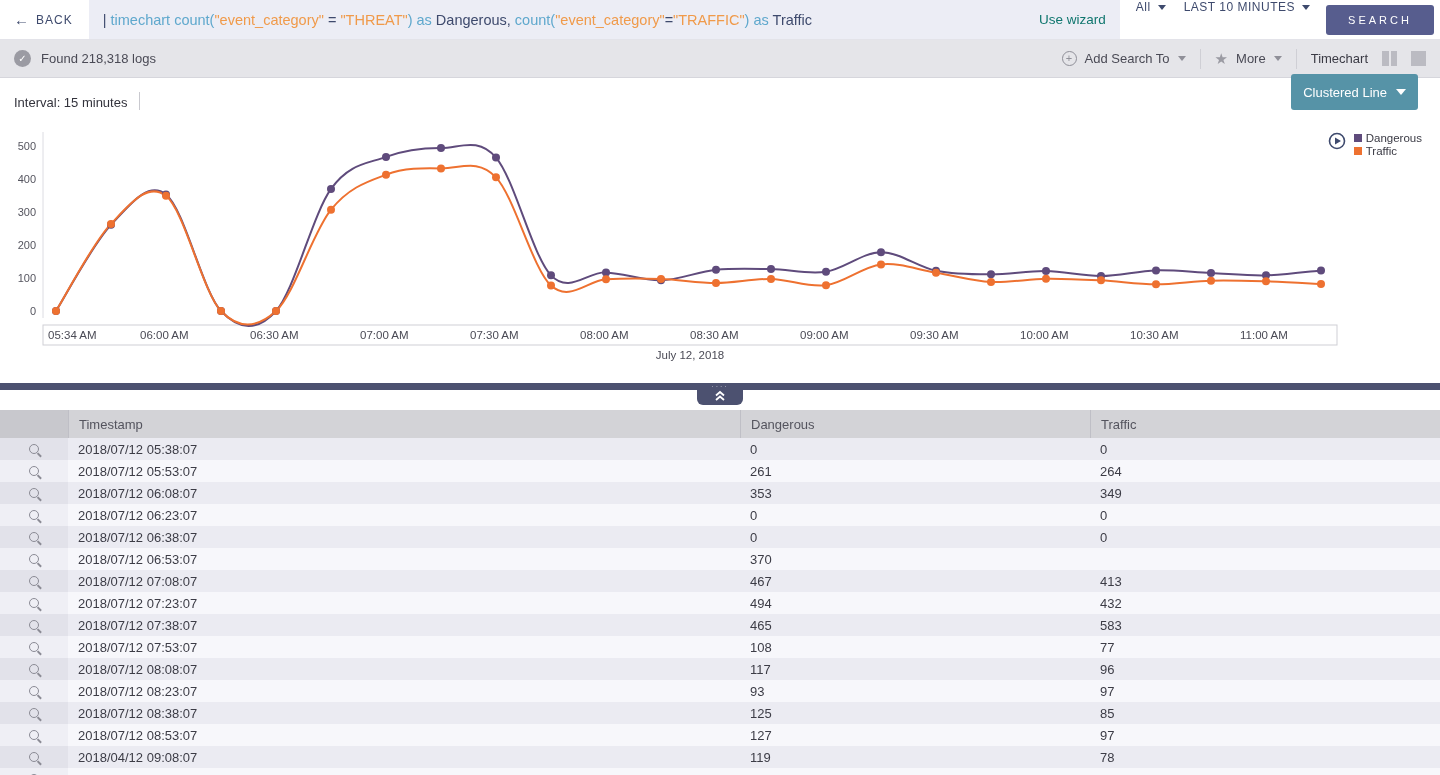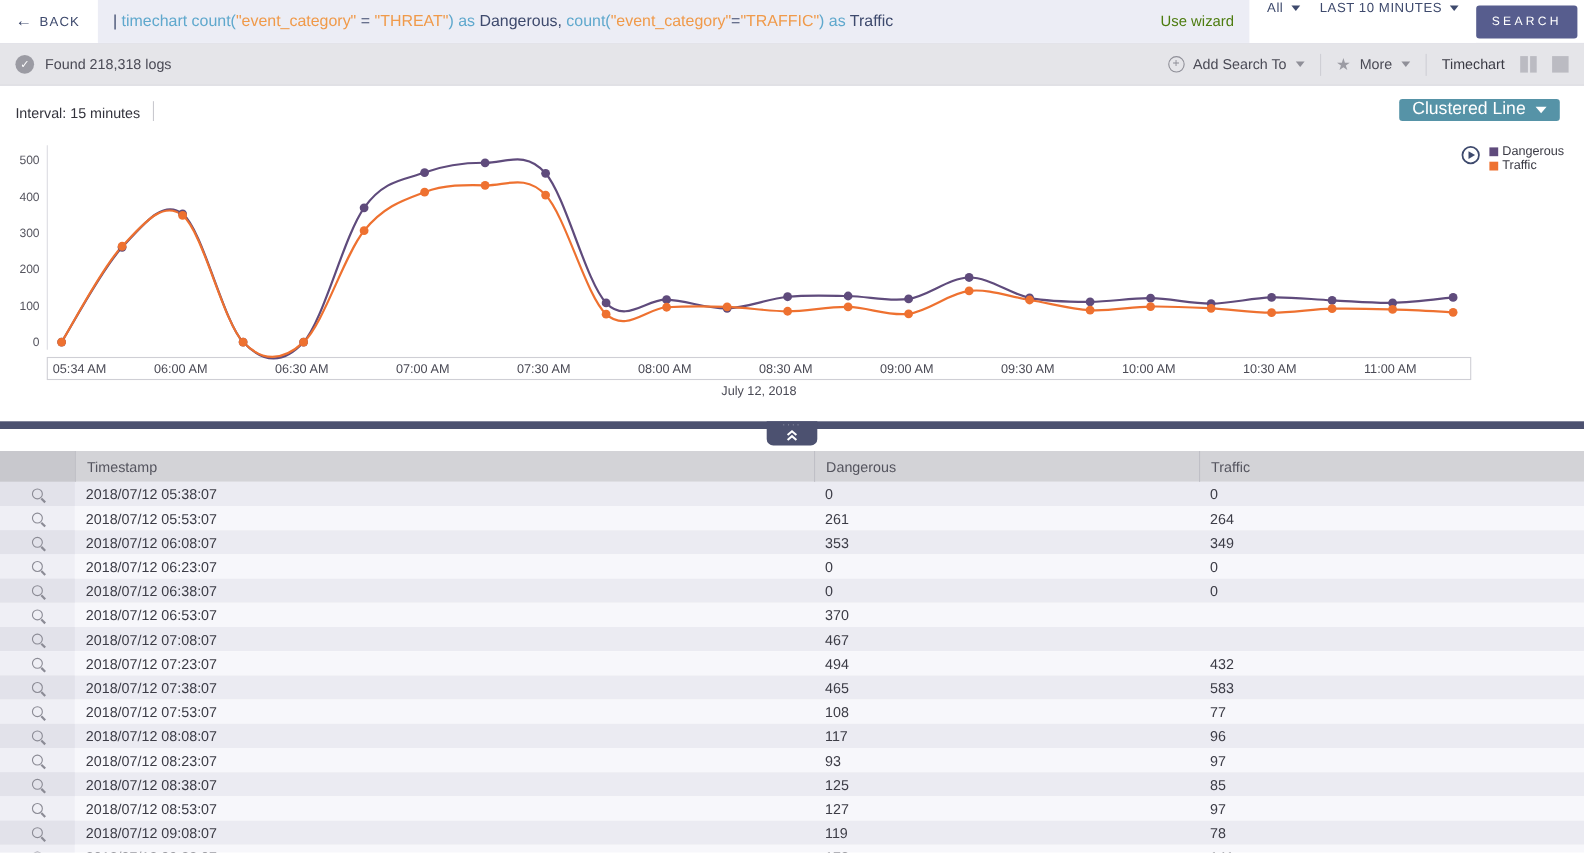--- a/index.html
+++ b/index.html
@@ -8,28 +8,28 @@
 
   
   .topbar { height:40px; display:flex; align-items:stretch; background:#fff;
     border-bottom:1px solid #e3e3e9; }
   .back-btn { display:flex; align-items:center; gap:6px; padding:0 16px 0 14px;
     color:#3e4a6d; font-size:12px; letter-spacing:1px; cursor:pointer; background:#fff; }
   .back-arrow { font-size:15px; font-weight:bold; }
   .query-box { flex:1; background:#ecedf5; display:flex; align-items:center;
     padding:0 14px; font-size:14.5px; }
   .query-tokens { flex:1; white-space:pre; overflow:hidden; }
-  .use-wizard { color:#4d7c0f; font-size:13.5px; margin-left:12px; cursor:pointer; }
+  .use-wizard { color:#0f766e; font-size:13.5px; margin-left:12px; cursor:pointer; }
   .scope-area { display:flex; align-items:flex-start; gap:18px; background:#fff; padding:0 16px; }
   .dd { display:flex; align-items:center; gap:7px; color:#3e4a6d; font-size:12px;
     letter-spacing:.5px; cursor:pointer; white-space:nowrap; }
   .caret { width:0; height:0; border-left:4.5px solid transparent;
     border-right:4.5px solid transparent; border-top:5.5px solid #3e4a6d; }
   .search-btn { align-self:center; margin-right:6px; background:#575d8e; color:#fff;
-    border:none; border-radius:3px; width:92px; height:30px; font-size:11px;
+    border:none; border-radius:3px; width:108px; height:30px; font-size:11px;
     letter-spacing:3px; font-family:inherit; cursor:pointer; }
 
   
   .statusbar { height:38px; background:#e5e5e9; border-bottom:1px solid #d6d6dc;
     display:flex; align-items:center; padding:0 14px; font-size:13px; color:#4a4a55; }
   .check-circle { width:17px; height:17px; border-radius:50%; background:#9b9ba3;
     color:#fff; font-size:10px; display:flex; align-items:center; justify-content:center;
     margin-right:10px; }
   .status-right { margin-left:auto; display:flex; align-items:center; gap:14px; }
   .group { display:flex; align-items:center; gap:8px; cursor:pointer; color:#4a4a55; }
@@ -42,21 +42,21 @@
   .panel-title { color:#3a3a44; }
   .icon-split { width:15px; height:15px; display:flex; gap:2px; cursor:pointer; }
   .icon-split div { flex:1; background:#bbbbc2; }
   .icon-full { width:15px; height:15px; background:#bbbbc2; cursor:pointer; }
 
   
   .controls { height:32px; display:flex; align-items:flex-end; padding:0 14px; background:#fff; }
   .interval { font-size:13px; color:#33333c; }
   .interval-sep { width:1px; height:18px; background:#c9c9cf; margin-left:12px; }
   .charttype-btn { margin-left:auto; margin-right:8px; background:#5693a7; color:#fff;
-    border:none; border-radius:3px; height:20px; padding:0 12px; font-size:16px;
+    border:none; border-radius:3px; height:36px; padding:0 12px; font-size:13px;
     font-family:inherit; display:flex; align-items:center; gap:9px; cursor:pointer; }
   .caret-w { width:0; height:0; border-left:5px solid transparent;
     border-right:5px solid transparent; border-top:6px solid #fff; }
 
   
   .chart-wrap { position:relative; height:273px; background:#fff; }
   .legend { position:absolute; top:22px; right:18px; display:flex; gap:8px; }
   .legend-items { display:flex; flex-direction:column; gap:1px; }
   .legend-item { display:flex; align-items:center; gap:4px; font-size:11.5px; color:#3a3a44; }
   .legend-swatch { width:8px; height:8px; }
@@ -306,20 +306,21 @@
         </div>
         <div class="col-ts">2018/07/12 06:53:07</div>
         <div class="col-dang">370</div>
       </div>
       <div class="trow">
         <div class="mag-cell">
           <span class="mag"></span>
         </div>
         <div class="col-ts">2018/07/12 07:08:07</div>
         <div class="col-dang">467</div>
+        <div class="col-traf">413</div>
       </div>
       <div class="trow">
         <div class="mag-cell">
           <span class="mag"></span>
         </div>
         <div class="col-ts">2018/07/12 07:23:07</div>
         <div class="col-dang">494</div>
         <div class="col-traf">432</div>
       </div>
       <div class="trow">
@@ -367,21 +368,21 @@
           <span class="mag"></span>
         </div>
         <div class="col-ts">2018/07/12 08:53:07</div>
         <div class="col-dang">127</div>
         <div class="col-traf">97</div>
       </div>
       <div class="trow">
         <div class="mag-cell">
           <span class="mag"></span>
         </div>
-        <div class="col-ts">2018/07/12 09:08:07</div>
+        <div class="col-ts">2018/04/12 09:08:07</div>
         <div class="col-dang">119</div>
         <div class="col-traf">78</div>
       </div>
       <div class="trow">
         <div class="mag-cell">
           <span class="mag"></span>
         </div>
         <div class="col-ts">2018/07/12 09:23:07</div>
         <div class="col-dang">178</div>
         <div class="col-traf">141</div>

